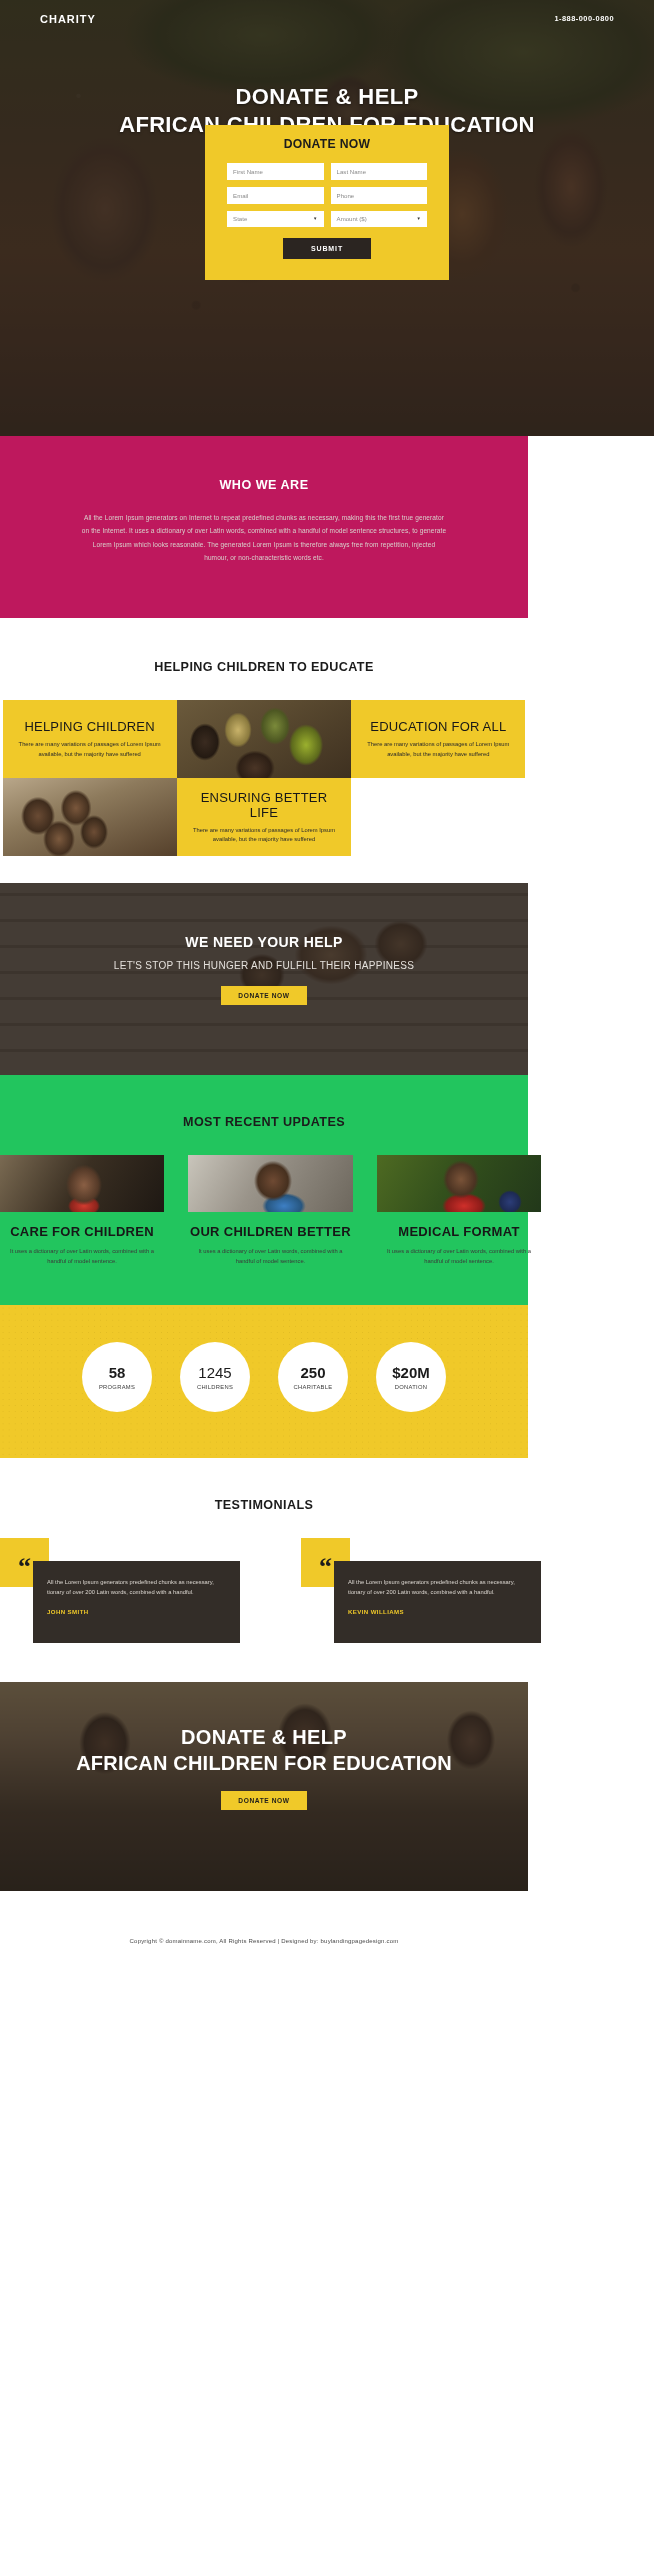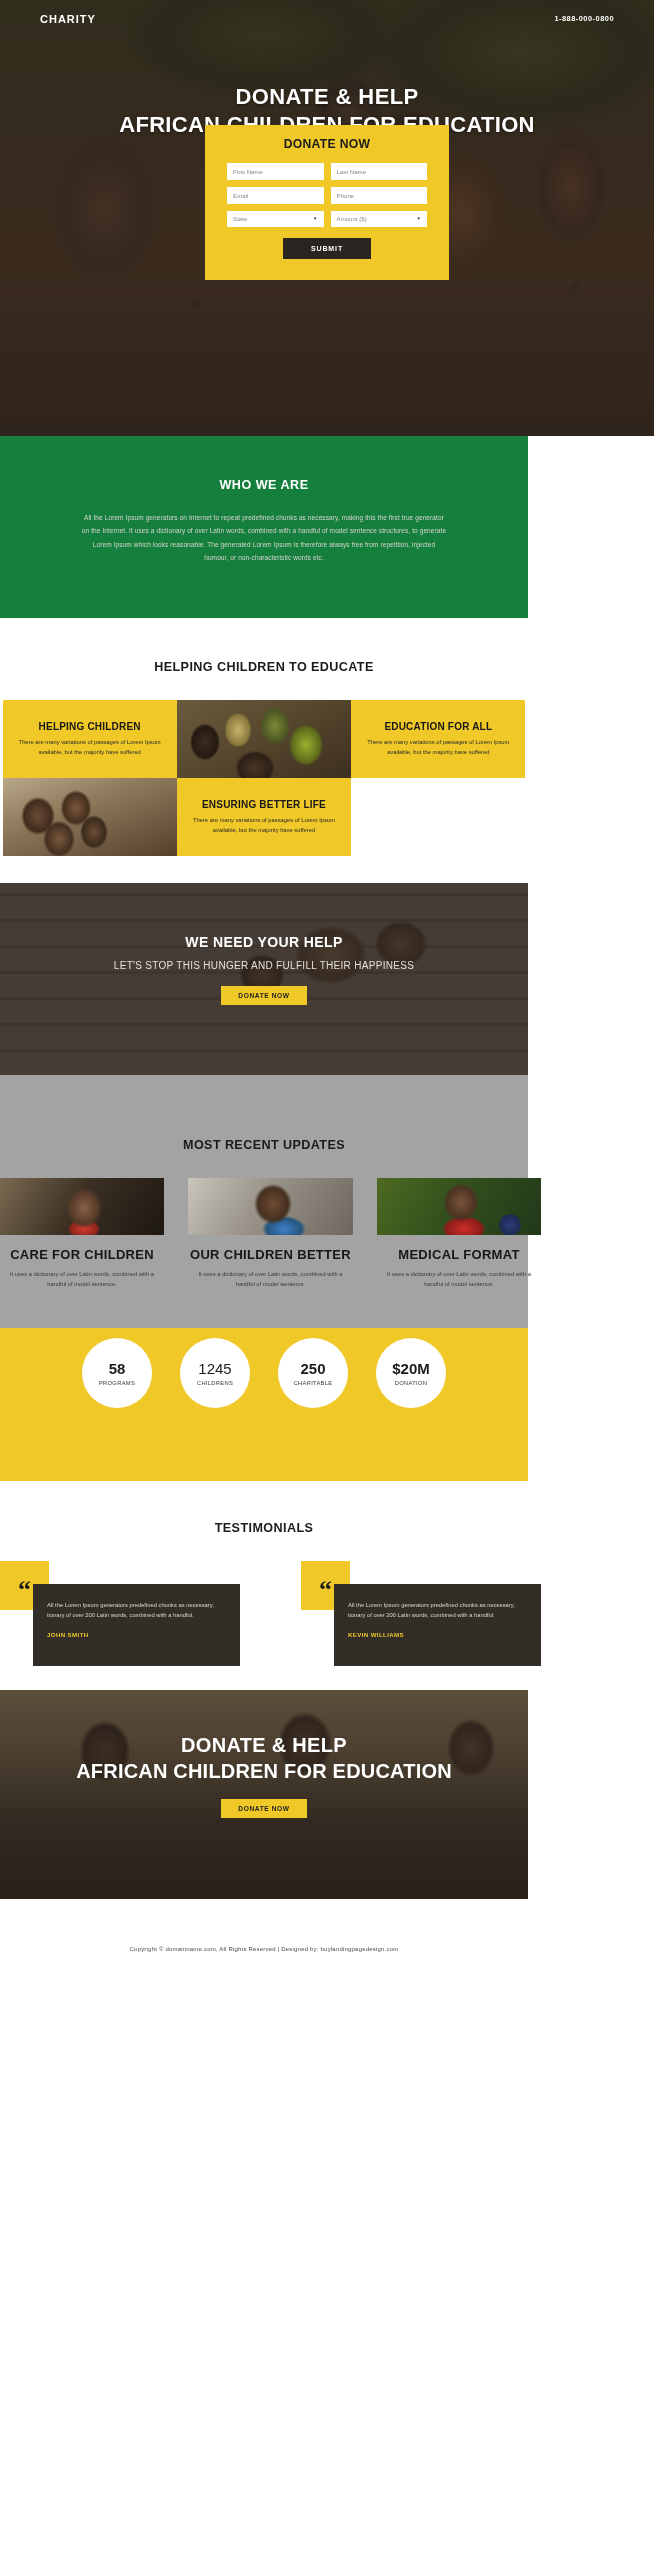--- a/index.html
+++ b/index.html
@@ -93,21 +93,21 @@
   }
   .submit-wrap { text-align:center; margin-top:10.5px; }
   .submit-btn {
     display:inline-block; background:#2b2521; color:#fff;
     font-size:7px; font-weight:bold; letter-spacing:0.9px;
     padding:7px 28px; border:0; cursor:pointer;
   }
 
   
   .whoweare {
-    background:#15803d; padding:42px 6px 54px; text-align:center;
+    background:#be185d; padding:42px 6px 54px; text-align:center;
   }
   .sec-title-light {
     color:#fff; font-size:12.6px; font-weight:bold; letter-spacing:0.5px;
     margin-bottom:19px;
   }
   .whoweare p {
     color:#d9d4ce; font-size:6.5px; line-height:2.05; max-width:366px;
     margin:0 auto; letter-spacing:0.1px;
   }
 
@@ -120,21 +120,21 @@
   .grid4 {
     width:523px; margin:0 auto;
     display:grid; grid-template-columns:1fr 1fr 1fr;
     grid-template-rows:78px 78px;
   }
   .cellY {
     background:#f0c929; display:flex; flex-direction:column;
     align-items:center; justify-content:center; text-align:center;
     padding:5.2px 12.2px;
   }
-  .cellY h4 { font-size:10px; font-weight:bold; color:#181818; letter-spacing:0.2px; margin-bottom:6.1px; }
+  .cellY h4 { font-size:13px; font-weight:normal; color:#181818; letter-spacing:0.2px; margin-bottom:6.1px; }
   .cellY p { font-size:5.8px; color:#2a2a2a; line-height:1.62; }
   .cellImg { position:relative; overflow:hidden; }
   .ph1 {
     background:
       radial-gradient(ellipse 21px 26px at 28px 42px, #3a2b20 0%, #241a12 60%, transparent 72%),
       radial-gradient(ellipse 19px 24.4px at 61px 30px, #c9b36a 0%, #8b7a3e 60%, transparent 72%),
       radial-gradient(ellipse 21px 26px at 98px 26px, #7b8a3a 0%, #4d5722 60%, transparent 72%),
       radial-gradient(ellipse 23px 28px at 129px 45px, #9bb02e 0%, #5d6a1c 62%, transparent 74%),
       radial-gradient(ellipse 26px 23px at 78px 68px, #4a3526 0%, #2d1f15 62%, transparent 76%),
       linear-gradient(150deg,#6b5a3c 0%,#5a4a30 40%,#3e3020 100%);
@@ -175,21 +175,21 @@
   }
   .need-inner h2 { font-size:14px; font-weight:bold; letter-spacing:0.4px; }
   .need-inner p { font-size:10px; color:#e5e1dc; margin-top:9.6px; letter-spacing:0.3px; }
   .btn-yellow {
     display:inline-block; margin-top:15px; background:#f0c929; color:#1c1c1c;
     font-size:6.6px; font-weight:bold; letter-spacing:0.6px;
     padding:6.1px 17.4px; border:0; cursor:pointer;
   }
 
   
-  .updates { background:#a3a3a3; padding:63px 0 38px; }
+  .updates { background:#22c55e; padding:40px 0 38px; }
   .cards3 {
     width:541px; margin:0 auto; display:flex; gap:24.4px;
   }
   .card { flex:1; text-align:center; }
   .card-img { height:57px; width:100%; }
   .ci1 {
     background:
       radial-gradient(ellipse 23px 26px at 84px 30px, #8a5f44 0%, #553a28 62%, transparent 78%),
       radial-gradient(ellipse 19px 12.2px at 84px 51px, #d23b2f 0%, #8c241c 70%, transparent 84%),
       linear-gradient(120deg,#7a6a52 0%,#3a2f22 48%,#1e1813 100%);
@@ -217,32 +217,32 @@
   .stats {
     background:#f0c929; height:153px; position:relative; overflow:hidden;
   }
   .stats-dots {
     position:absolute; inset:0; opacity:.35;
     background-image:radial-gradient(circle, rgba(150,120,10,.55) 0.6px, transparent 0.7px);
     background-size:6.1px 6.1px;
   }
   .stats-row {
     position:relative; z-index:3; display:flex; justify-content:center;
-    gap:28px; padding-top:10px;
+    gap:28px; padding-top:22px;margin-top:15px;
   }
   .stat-circle {
     width:70px; height:70px; border-radius:50%; background:#fff;
     display:flex; flex-direction:column; align-items:center; justify-content:center;
   }
   .stat-num { font-size:15px; font-weight:bold; color:#1c1c1c; line-height:1.1; }
   .stat-num.thin { font-weight:normal; }
   .stat-lbl { font-size:5.8px; color:#3b3b3b; margin-top:2.6px; letter-spacing:0.3px; }
 
   
-  .testi { background:#fff; padding:40px 0 33px; }
+  .testi { background:#fff; padding:40px 0 48px; }
   .testi-row { width:541px; margin:0 auto; display:flex; gap:61px; }
   .testi-item { position:relative; flex:1; height:96px; }
   .quote-box {
     position:absolute; left:0; top:0; width:49px; height:49px;
     background:#f0c929; display:flex; align-items:center; justify-content:center;
   }
   .quote-glyph {
     font-size:26px; color:#1c1c1c; font-weight:bold;
     line-height:1; margin-top:8.7px; font-family:"Liberation Serif", serif;
   }

